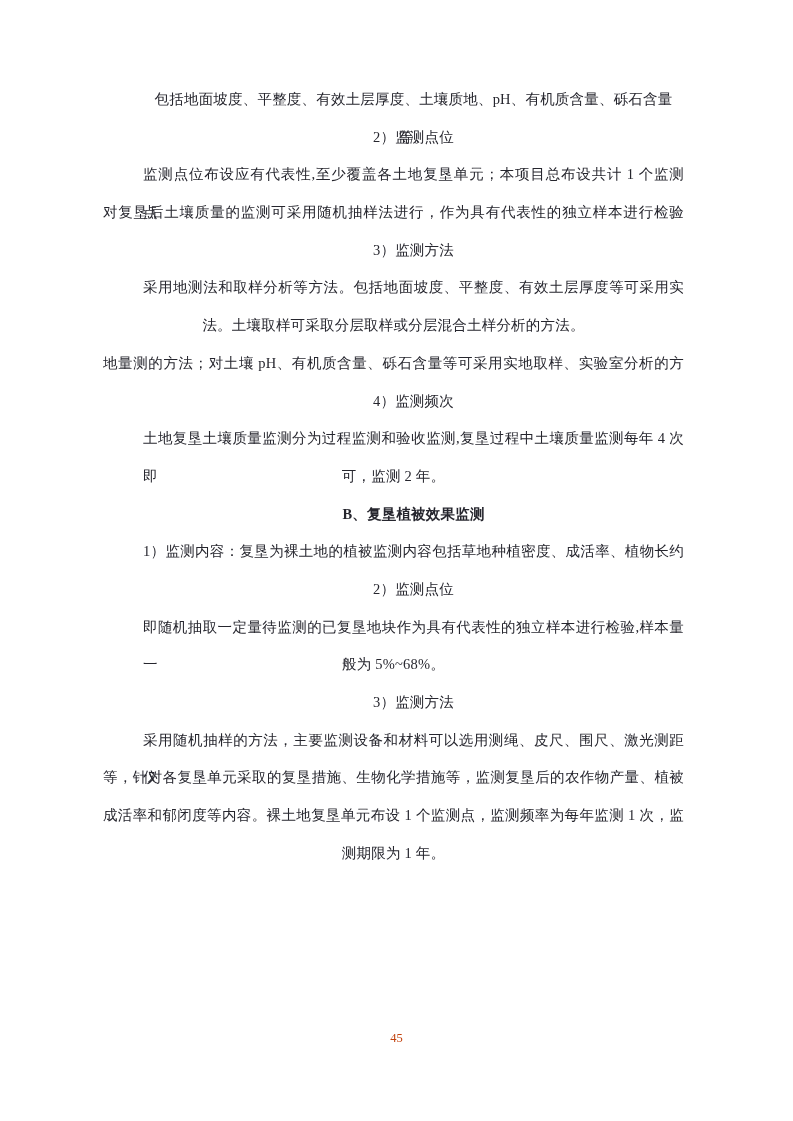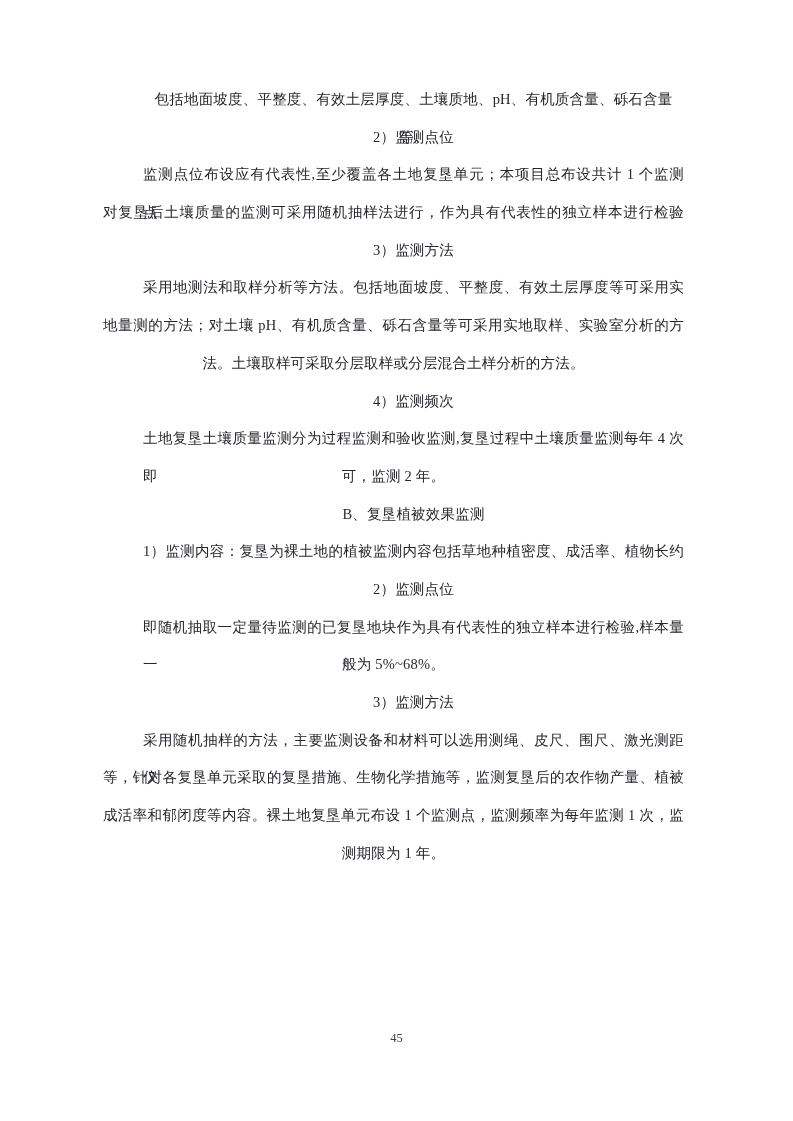--- a/index.html
+++ b/index.html
@@ -33,46 +33,46 @@
     overflow: visible;
   }
   .line.fill {
     text-align: justify;
     text-align-last: justify;
   }
   .line.indent {
     padding-left: 40px;
   }
   .line.bold {
-    font-weight: normal;
+    font-weight: bold;
   }
   .page-num {
     position: absolute;
     top: 1030px;
     left: 0;
     width: 100%;
     text-align: center;
     font-size: 12.5px;
     line-height: 16px;
-    color: #404040;
+    color: #c2410c;
   }
 </style>
 </head>
 <body>
 
 <div class="page">
   <div class="content">
     <div class="line indent">包括地面坡度、平整度、有效土层厚度、土壤质地、pH、有机质含量、砾石含量等。</div>
     <div class="line indent">2）监测点位</div>
     <div class="line indent fill">监测点位布设应有代表性,至少覆盖各土地复垦单元；本项目总布设共计 1 个监测点。</div>
     <div class="line fill">对复垦后土壤质量的监测可采用随机抽样法进行，作为具有代表性的独立样本进行检验</div>
     <div class="line indent">3）监测方法</div>
     <div class="line indent fill">采用地测法和取样分析等方法。包括地面坡度、平整度、有效土层厚度等可采用实</div>
+    <div class="line">法。土壤取样可采取分层取样或分层混合土样分析的方法。</div>
     <div class="line fill">地量测的方法；对土壤 pH、有机质含量、砾石含量等可采用实地取样、实验室分析的方</div>
-    <div class="line">法。土壤取样可采取分层取样或分层混合土样分析的方法。</div>
     <div class="line indent">4）监测频次</div>
     <div class="line indent fill">土地复垦土壤质量监测分为过程监测和验收监测,复垦过程中土壤质量监测每年 4 次即</div>
     <div class="line">可，监测 2 年。</div>
     <div class="line indent bold">B、复垦植被效果监测</div>
     <div class="line indent fill">1）监测内容：复垦为裸土地的植被监测内容包括草地种植密度、成活率、植物长约</div>
     <div class="line indent">2）监测点位</div>
     <div class="line indent fill">即随机抽取一定量待监测的已复垦地块作为具有代表性的独立样本进行检验,样本量一</div>
     <div class="line">般为 5%~68%。</div>
     <div class="line indent">3）监测方法</div>
     <div class="line indent fill">采用随机抽样的方法，主要监测设备和材料可以选用测绳、皮尺、围尺、激光测距仪</div>

